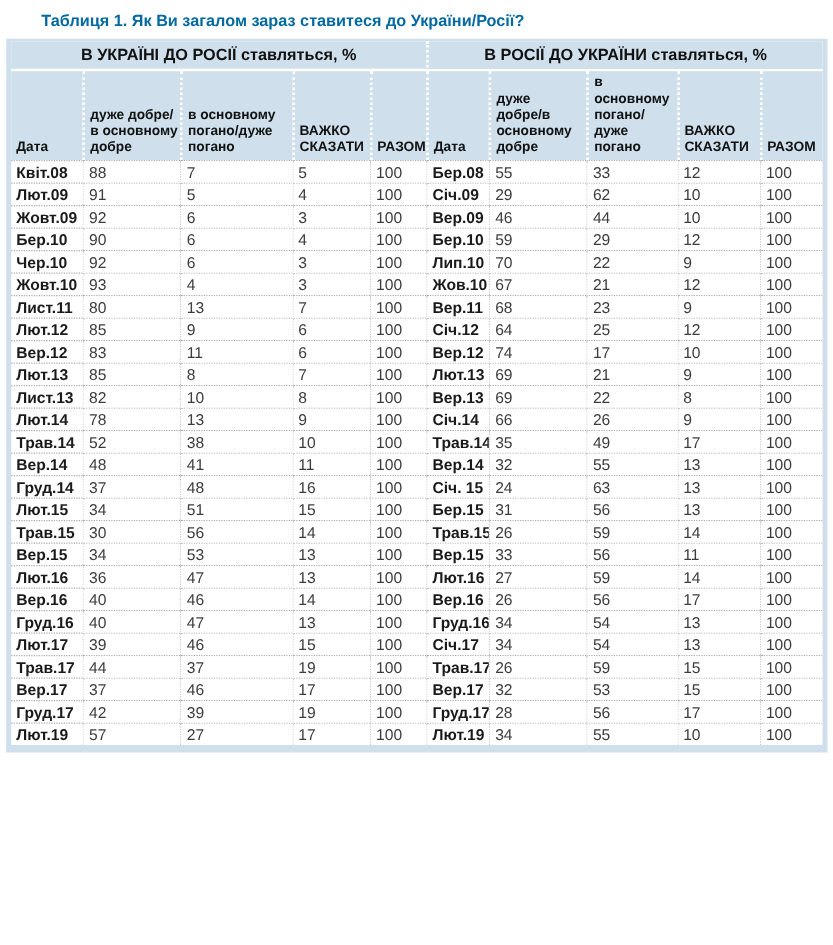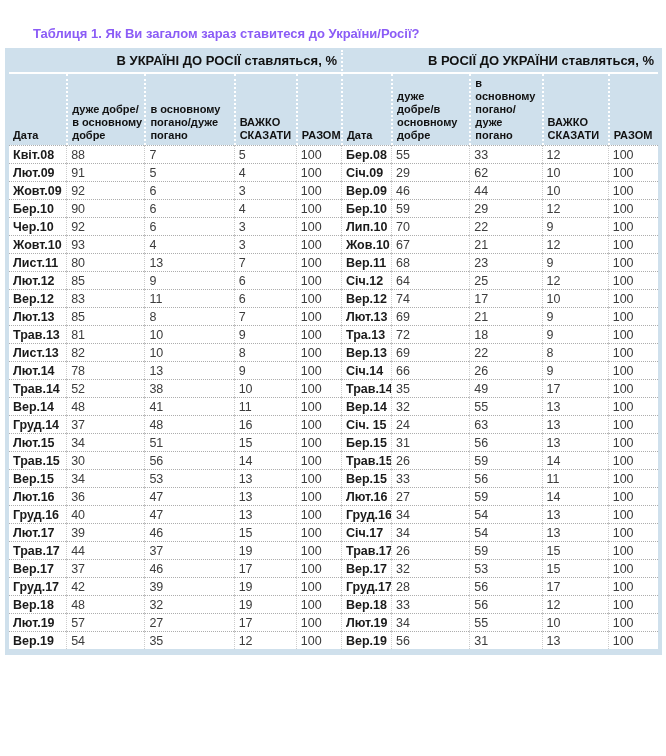--- a/index.html
+++ b/index.html
@@ -1,22 +1,22 @@
 <!DOCTYPE html>
 <html><head>
 <meta charset="utf-8">
 <style>
   html,body{margin:0;padding:0;background:#ffffff;font-family:"Liberation Sans","DejaVu Sans",sans-serif;}
   .page{width:666px;height:756px;overflow:hidden;background:#fff;}
-  .page-title{font-size:13px;font-weight:bold;color:#8b5cf6;padding:9px 0 7px 33px;margin-top:17px;}
+  .page-title{font-size:13px;font-weight:bold;color:#0369a1;padding:9px 0 7px 33px;}
   .table-wrap{margin:0 4px 0 5px;background:#cfe0ec;padding:2px 4px 6px 4px;}
   table.data-table{border-collapse:separate;border-spacing:0;width:100%;background:#fff;table-layout:fixed;}
   th,td{box-sizing:border-box;}
   .section-header th{
-    background:#cfe0ec;text-align:right;font-size:13px;font-weight:bold;color:#111;
+    background:#cfe0ec;text-align:center;font-size:13px;font-weight:bold;color:#111;
     padding:3px 4px 4px 4px;border-bottom:2px solid #fff;
   }
   .section-header th.right-start{border-left:2px dotted #fff;}
   .col-header th{
     background:#cfe0ec;text-align:left;vertical-align:bottom;font-size:11px;font-weight:bold;color:#111;
     padding:3px 2px 3px 4px;line-height:13px;white-space:pre-line;border-left:2px dotted #fff;
   }
   .col-header th:first-child{border-left:none;}
   tbody td{
     font-size:12.5px;color:#3c3c3c;text-align:left;height:18px;line-height:15px;
@@ -192,32 +192,20 @@
             <td class="value-cell">8</td>
             <td class="value-cell">7</td>
             <td class="value-cell">100</td>
             <td class="date-cell">Лют.13</td>
             <td class="value-cell">69</td>
             <td class="value-cell">21</td>
             <td class="value-cell">9</td>
             <td class="value-cell">100</td>
           </tr>
           <tr>
-            <td class="date-cell">Трав.13</td>
-            <td class="value-cell">81</td>
-            <td class="value-cell">10</td>
-            <td class="value-cell">9</td>
-            <td class="value-cell">100</td>
-            <td class="date-cell">Тра.13</td>
-            <td class="value-cell">72</td>
-            <td class="value-cell">18</td>
-            <td class="value-cell">9</td>
-            <td class="value-cell">100</td>
-          </tr>
-          <tr>
             <td class="date-cell">Лист.13</td>
             <td class="value-cell">82</td>
             <td class="value-cell">10</td>
             <td class="value-cell">8</td>
             <td class="value-cell">100</td>
             <td class="date-cell">Вер.13</td>
             <td class="value-cell">69</td>
             <td class="value-cell">22</td>
             <td class="value-cell">8</td>
             <td class="value-cell">100</td>
@@ -312,20 +300,32 @@
             <td class="value-cell">47</td>
             <td class="value-cell">13</td>
             <td class="value-cell">100</td>
             <td class="date-cell">Лют.16</td>
             <td class="value-cell">27</td>
             <td class="value-cell">59</td>
             <td class="value-cell">14</td>
             <td class="value-cell">100</td>
           </tr>
           <tr>
+            <td class="date-cell">Вер.16</td>
+            <td class="value-cell">40</td>
+            <td class="value-cell">46</td>
+            <td class="value-cell">14</td>
+            <td class="value-cell">100</td>
+            <td class="date-cell">Вер.16</td>
+            <td class="value-cell">26</td>
+            <td class="value-cell">56</td>
+            <td class="value-cell">17</td>
+            <td class="value-cell">100</td>
+          </tr>
+          <tr>
             <td class="date-cell">Груд.16</td>
             <td class="value-cell">40</td>
             <td class="value-cell">47</td>
             <td class="value-cell">13</td>
             <td class="value-cell">100</td>
             <td class="date-cell">Груд.16</td>
             <td class="value-cell">34</td>
             <td class="value-cell">54</td>
             <td class="value-cell">13</td>
             <td class="value-cell">100</td>
@@ -372,51 +372,27 @@
             <td class="value-cell">39</td>
             <td class="value-cell">19</td>
             <td class="value-cell">100</td>
             <td class="date-cell">Груд.17</td>
             <td class="value-cell">28</td>
             <td class="value-cell">56</td>
             <td class="value-cell">17</td>
             <td class="value-cell">100</td>
           </tr>
           <tr>
-            <td class="date-cell">Вер.18</td>
-            <td class="value-cell">48</td>
-            <td class="value-cell">32</td>
-            <td class="value-cell">19</td>
-            <td class="value-cell">100</td>
-            <td class="date-cell">Вер.18</td>
-            <td class="value-cell">33</td>
-            <td class="value-cell">56</td>
-            <td class="value-cell">12</td>
-            <td class="value-cell">100</td>
-          </tr>
-          <tr>
             <td class="date-cell">Лют.19</td>
             <td class="value-cell">57</td>
             <td class="value-cell">27</td>
             <td class="value-cell">17</td>
             <td class="value-cell">100</td>
             <td class="date-cell">Лют.19</td>
             <td class="value-cell">34</td>
             <td class="value-cell">55</td>
             <td class="value-cell">10</td>
-            <td class="value-cell">100</td>
-          </tr>
-          <tr>
-            <td class="date-cell">Вер.19</td>
-            <td class="value-cell">54</td>
-            <td class="value-cell">35</td>
-            <td class="value-cell">12</td>
-            <td class="value-cell">100</td>
-            <td class="date-cell">Вер.19</td>
-            <td class="value-cell">56</td>
-            <td class="value-cell">31</td>
-            <td class="value-cell">13</td>
             <td class="value-cell">100</td>
           </tr>
         </tbody>
     </table>
   </div>
 </div>
 
 </body></html>

